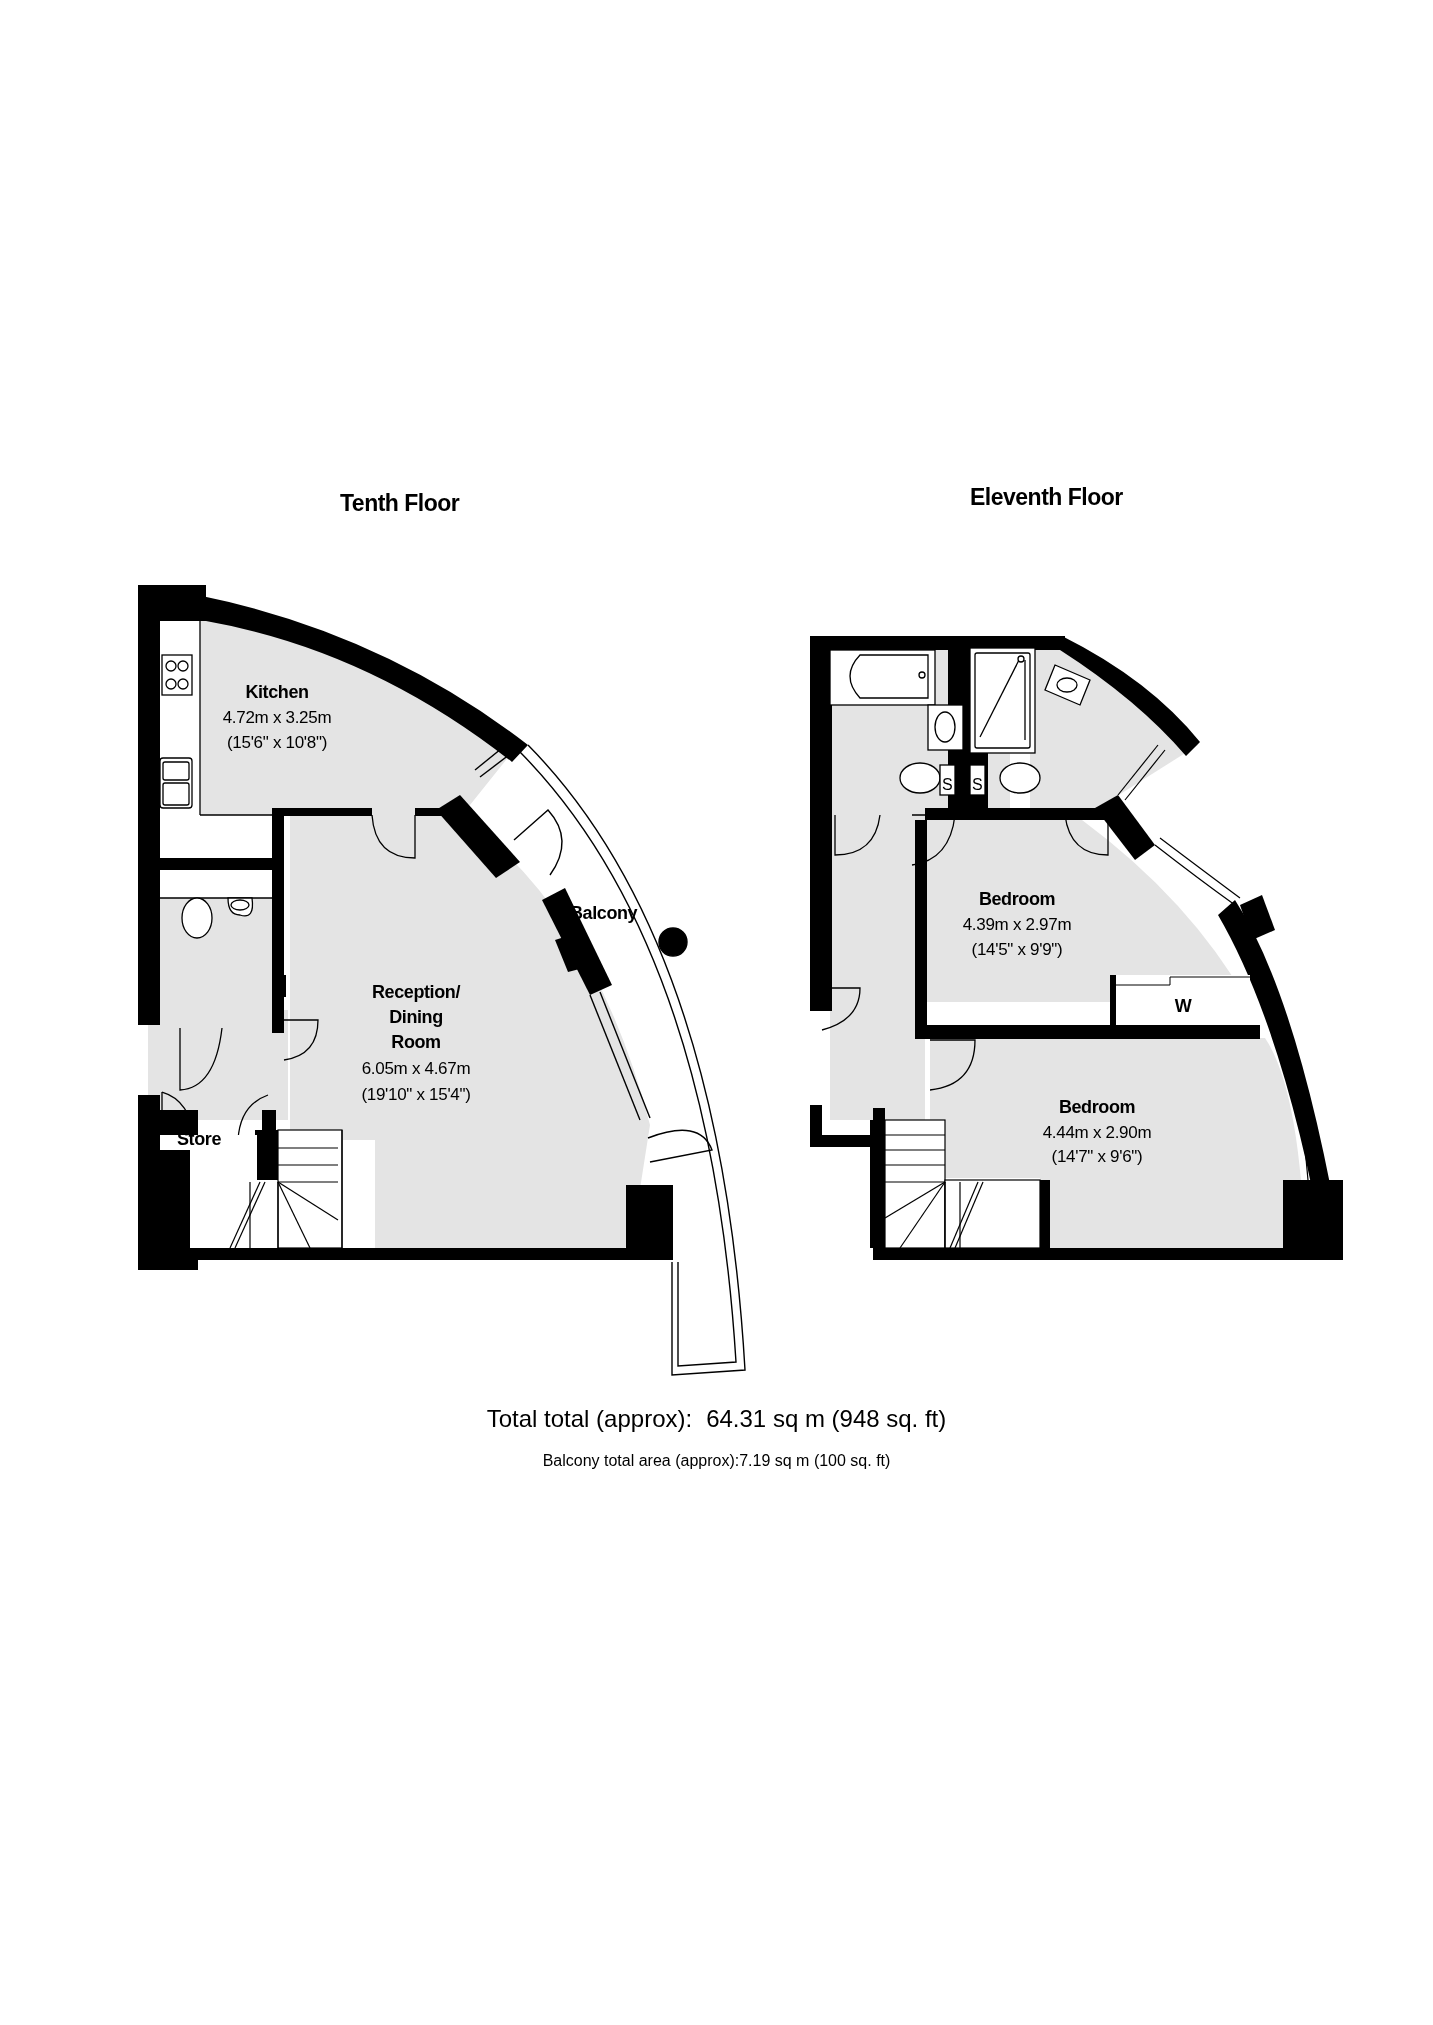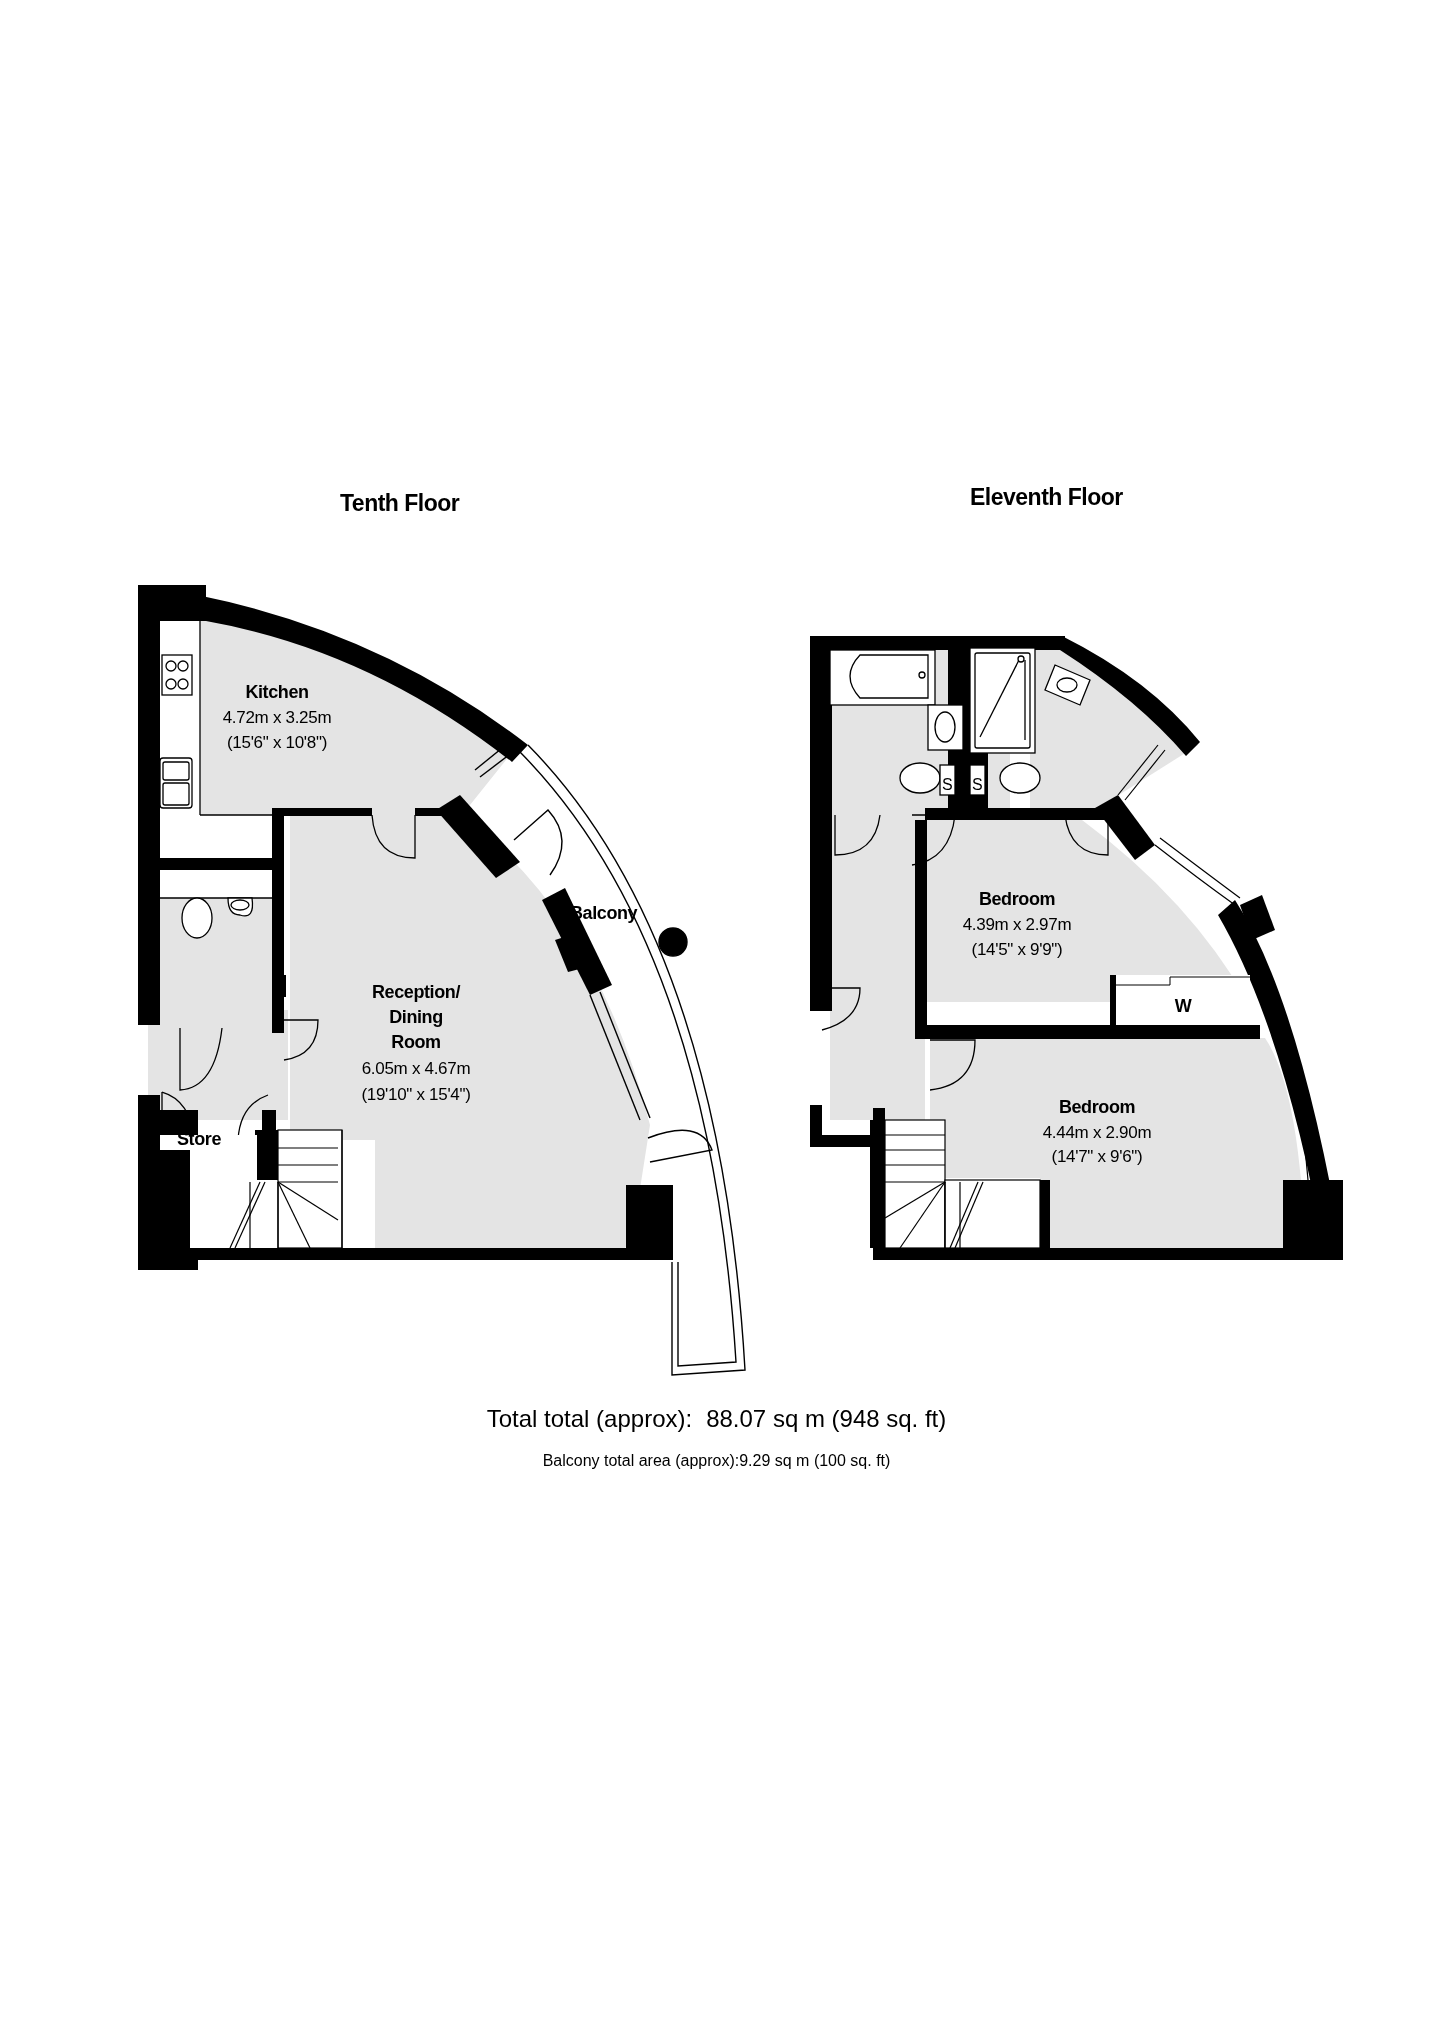--- a/index.html
+++ b/index.html
@@ -237,17 +237,17 @@
       <text class="room-dim" x="1017" y="955">(14'5" x 9'9")</text>
 
       <text class="room-name" x="1097" y="1113">Bedroom</text>
       <text class="room-dim" x="1097" y="1138">4.44m x 2.90m</text>
       <text class="room-dim" x="1097" y="1162">(14'7" x 9'6")</text>
     </g>
   </g>
 </svg>
 
 <div class="totals total-main">
-  <span>Total total (approx):</span><span class="gap"></span><span>88.07 sq m (948 sq. ft)</span>
+  <span>Total total (approx):</span><span class="gap"></span><span>64.31 sq m (948 sq. ft)</span>
 </div>
 <div class="totals total-balcony">
-  <span>Balcony total area (approx):</span><span>9.29 sq m (100 sq. ft)</span>
+  <span>Balcony total area (approx):</span><span>7.19 sq m (100 sq. ft)</span>
 </div>
 
 </body></html>

